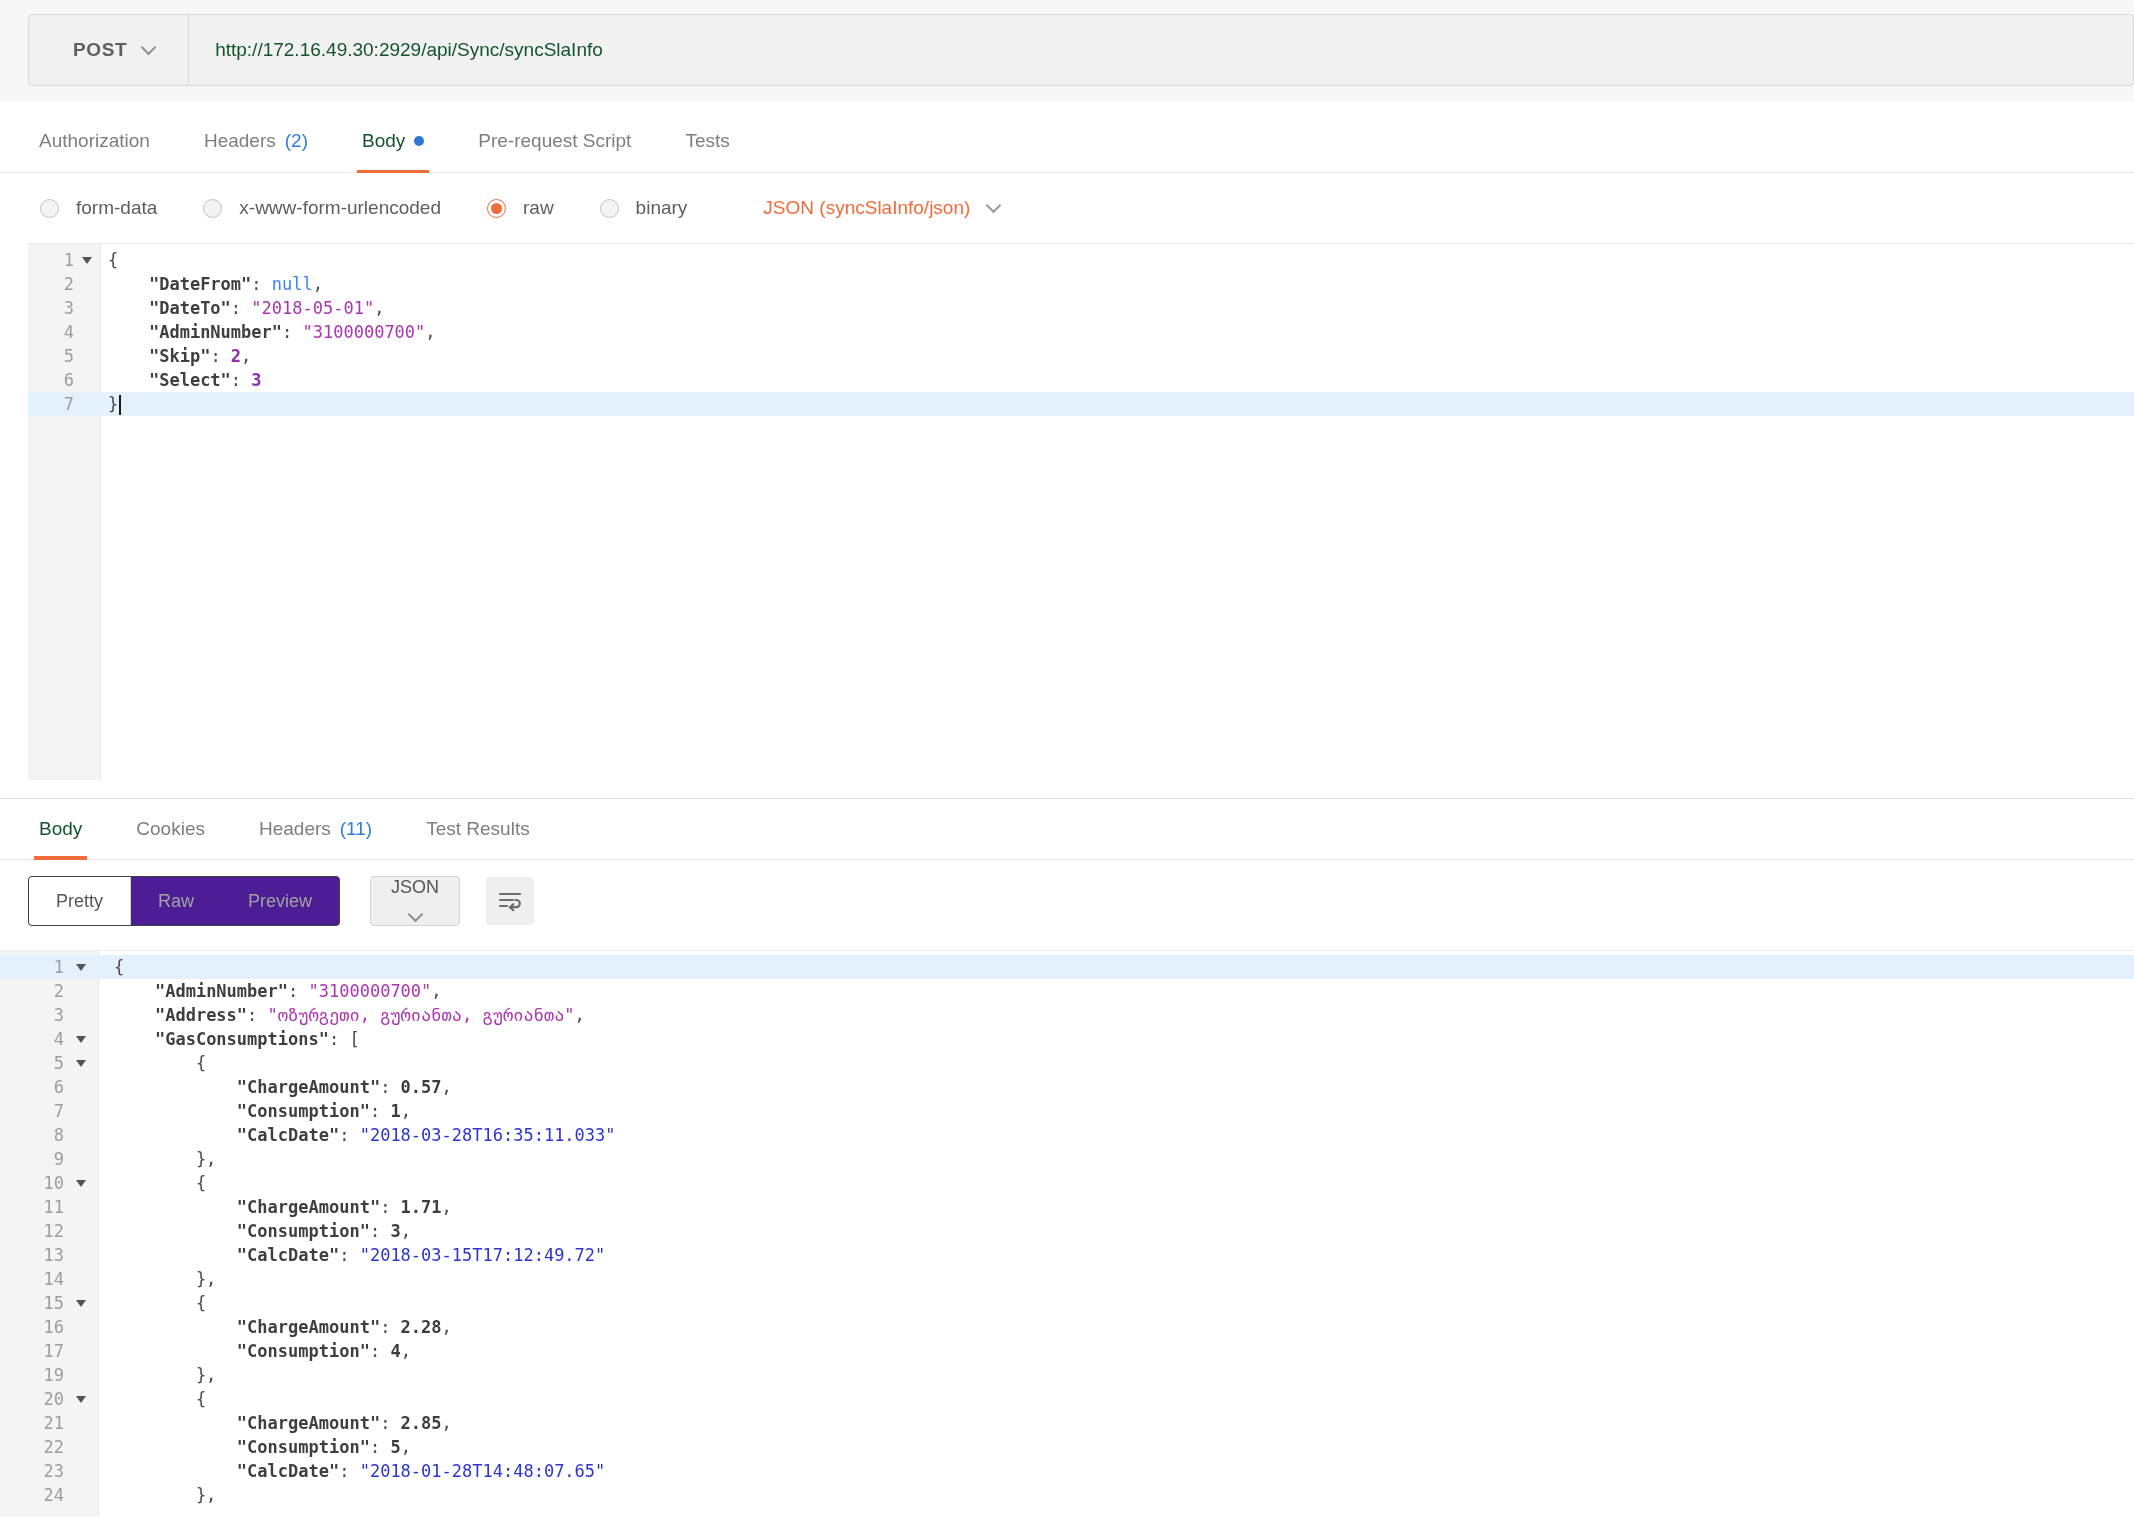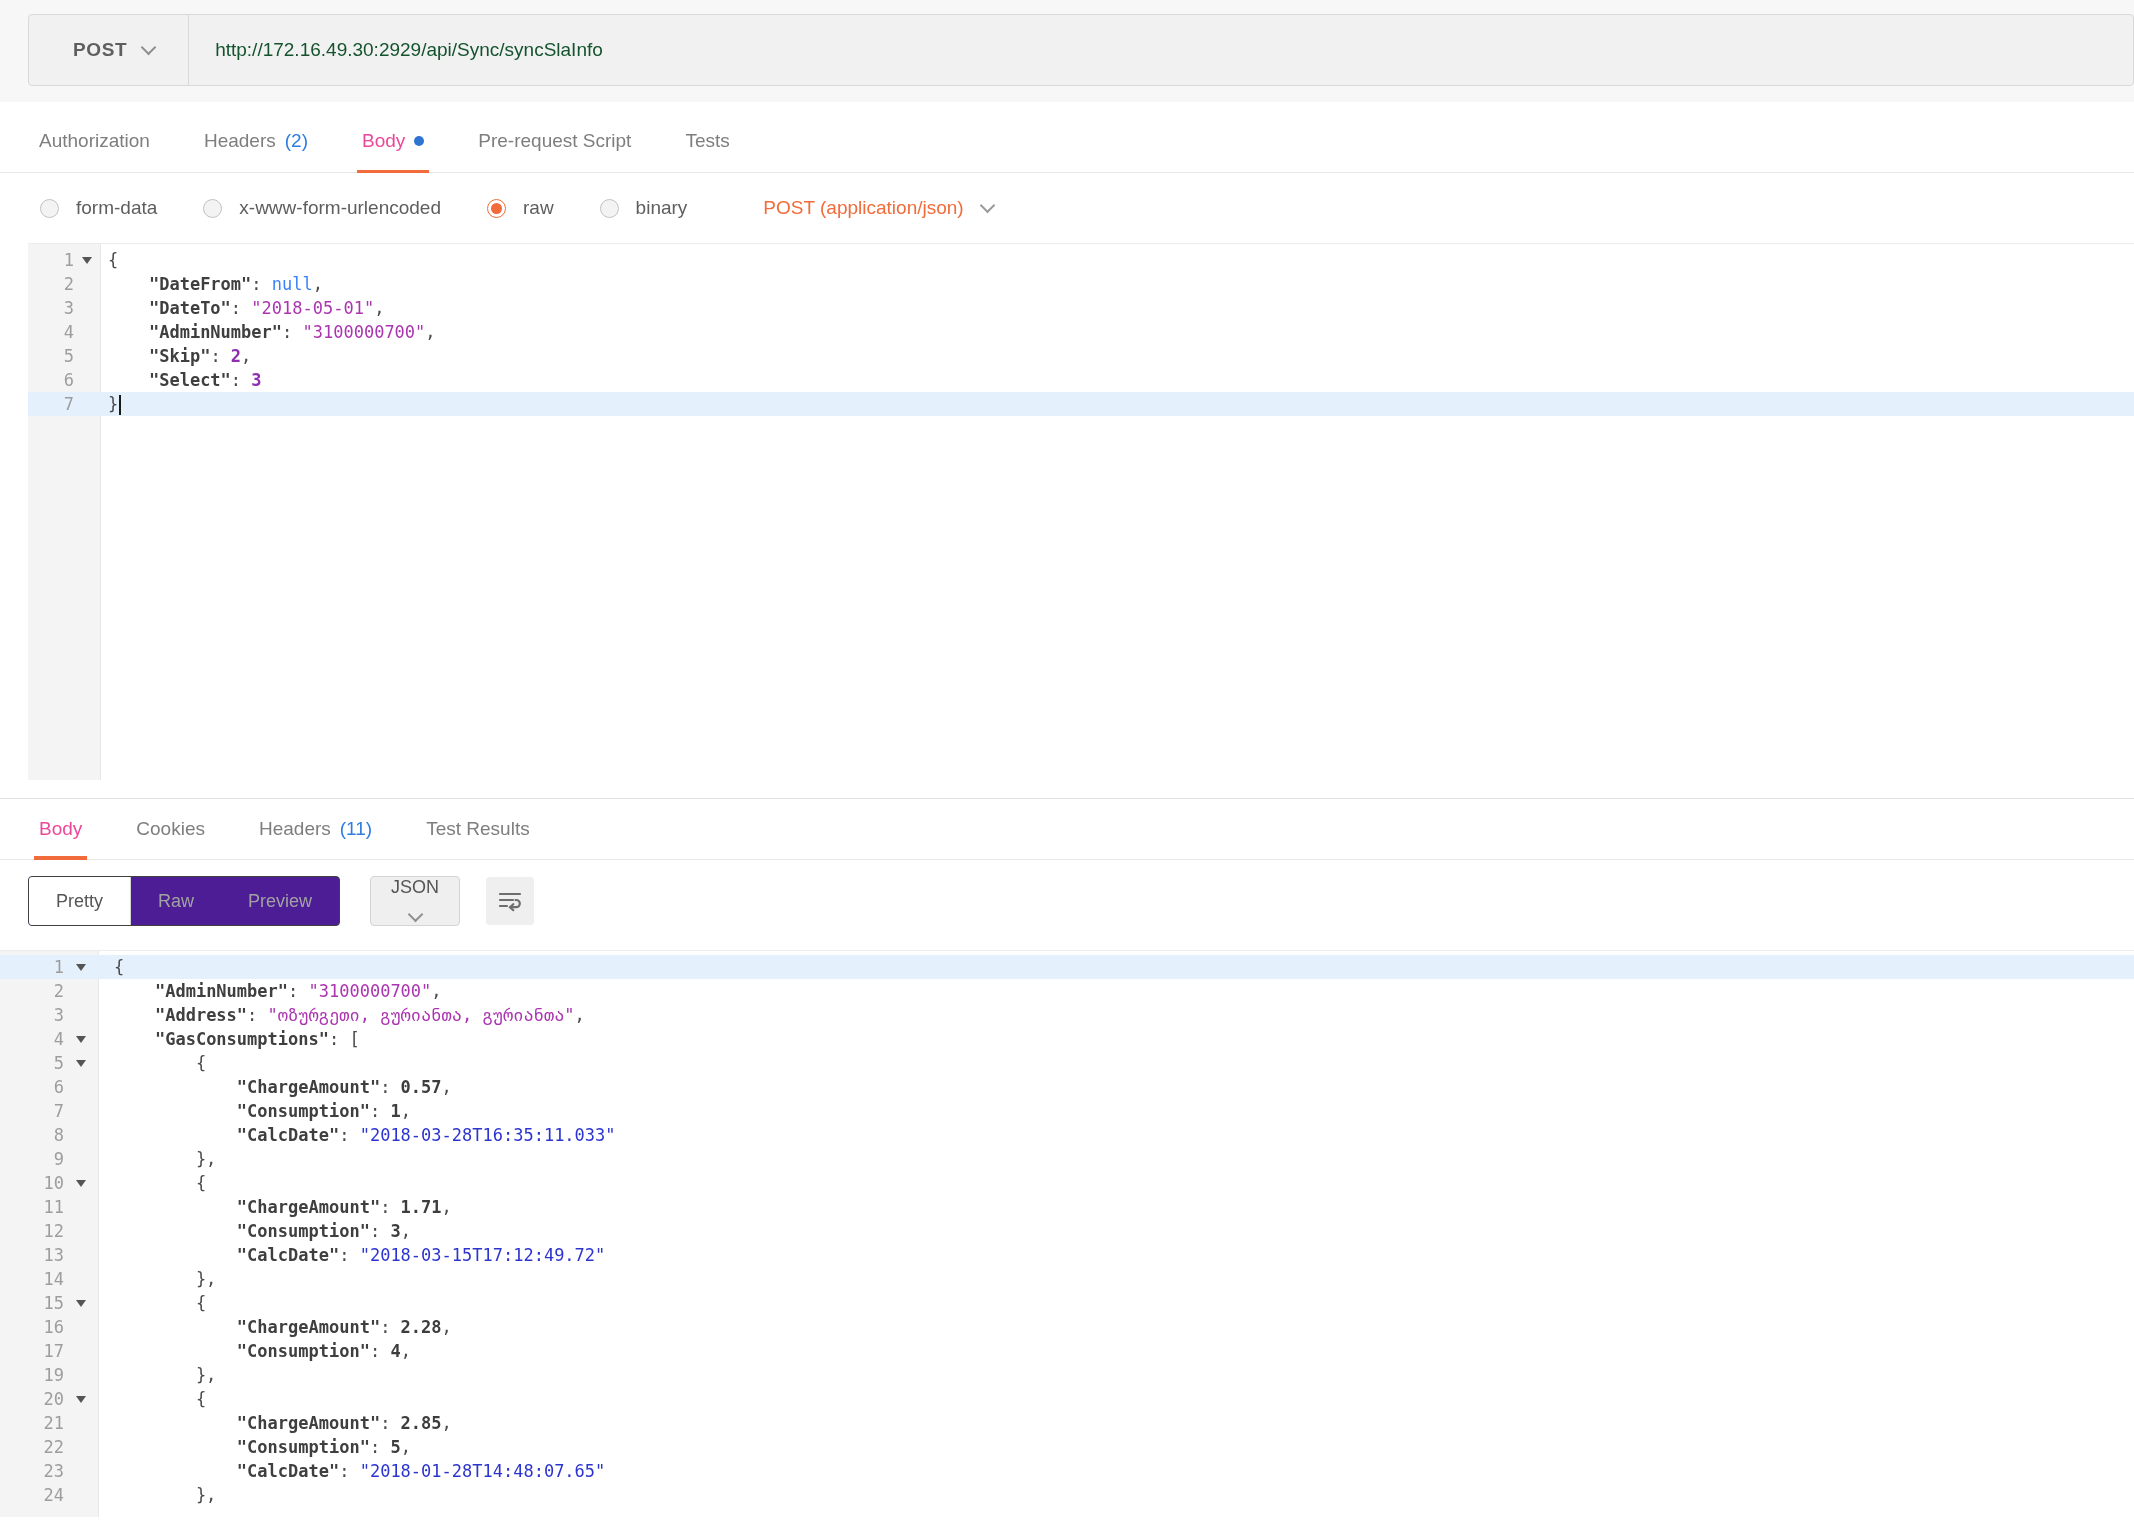--- a/index.html
+++ b/index.html
@@ -12,21 +12,21 @@
   .url-row{display:flex;height:70px;border:1px solid #d9d9d9;border-radius:4px;background:#f1f1f1;}
   .method{display:flex;align-items:center;gap:16px;padding:0 34px 0 44px;border-right:1px solid #d9d9d9;cursor:pointer;}
   .method-label{font-size:19px;font-weight:700;color:#5f5f5f;letter-spacing:.6px;}
   .chev{width:9px;height:9px;border-right:2px solid #8f8f8f;border-bottom:2px solid #8f8f8f;transform:rotate(45deg);margin-top:-5px;flex:none;}
   .url{flex:1;display:flex;align-items:center;padding:0 26px;font-size:19px;color:#14532d;white-space:nowrap;overflow:hidden;}
   
   .tabs{display:flex;align-items:stretch;border-bottom:1px solid #e7e7e7;padding-left:34px;}
   .req-tabs{height:62px;margin-top:8px;}
   .tab{display:flex;align-items:center;gap:9px;padding:0 5px;margin-right:44px;font-size:19px;color:#7e7e7e;position:relative;cursor:pointer;white-space:nowrap;}
   .tab .count{color:#2f7de1;}
-  .tab.active{color:#ec4899;}
+  .tab.active{color:#14532d;}
   .tab.active::after{content:"";position:absolute;left:0;right:0;bottom:-1px;height:3px;background:#f26b3a;}
   .resp-tabs{height:60px;}
   .resp-tabs .tab.active::after{height:4px;}
   .dot{width:10px;height:10px;border-radius:50%;background:#2e75d4;flex:none;}
   
   .mode-row{display:flex;align-items:center;height:70px;padding-left:40px;background:#ffffff;}
   .radio{display:flex;align-items:center;gap:17px;margin-right:46px;cursor:pointer;}
   .radio .circ{width:17px;height:17px;border-radius:50%;border:1px solid #c2c2c2;background:#f3f3f3;position:relative;flex:none;}
   .radio.sel .circ{border-color:#f26b3a;background:#ffffff;}
   .radio.sel .circ::after{content:"";position:absolute;inset:3px;border-radius:50%;background:#f26b3a;}
@@ -118,21 +118,21 @@
         <span class="radio sel">
           <span class="circ"></span>
           <span class="lbl">raw</span>
         </span>
         <span class="radio">
           <span class="circ"></span>
           <span class="lbl">binary</span>
         </span>
       </span>
     <span class="ctype">
-      <span>POST (application/json)</span>
+      <span>JSON (syncSlaInfo/json)</span>
       <span class="chev"></span>
     </span>
   </div>
 
   <div class="editor req-editor" id="req-editor">
       <div class="line"><span class="ln">1</span><span class="fold"><span class="tri"></span></span><span class="code">{</span></div>
       <div class="line"><span class="ln">2</span><span class="fold"></span><span class="code">    <span class="tk-key">"DateFrom"</span>: <span class="tk-null">null</span>,</span></div>
       <div class="line"><span class="ln">3</span><span class="fold"></span><span class="code">    <span class="tk-key">"DateTo"</span>: <span class="tk-date">"2018-05-01"</span>,</span></div>
       <div class="line"><span class="ln">4</span><span class="fold"></span><span class="code">    <span class="tk-key">"AdminNumber"</span>: <span class="tk-str">"3100000700"</span>,</span></div>
       <div class="line"><span class="ln">5</span><span class="fold"></span><span class="code">    <span class="tk-key">"Skip"</span>: <span class="tk-num">2</span>,</span></div>

